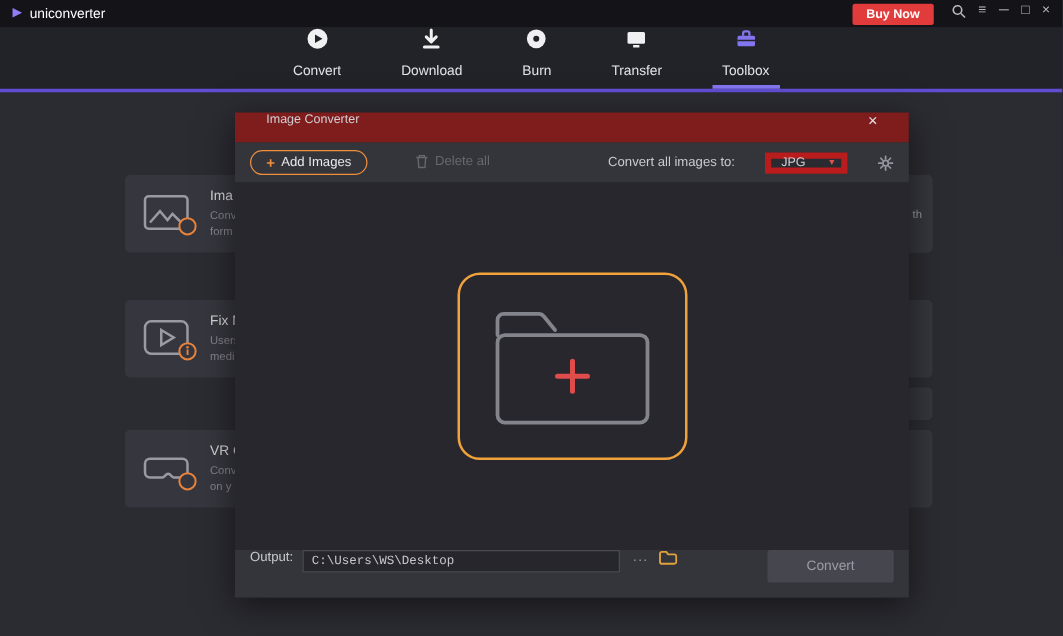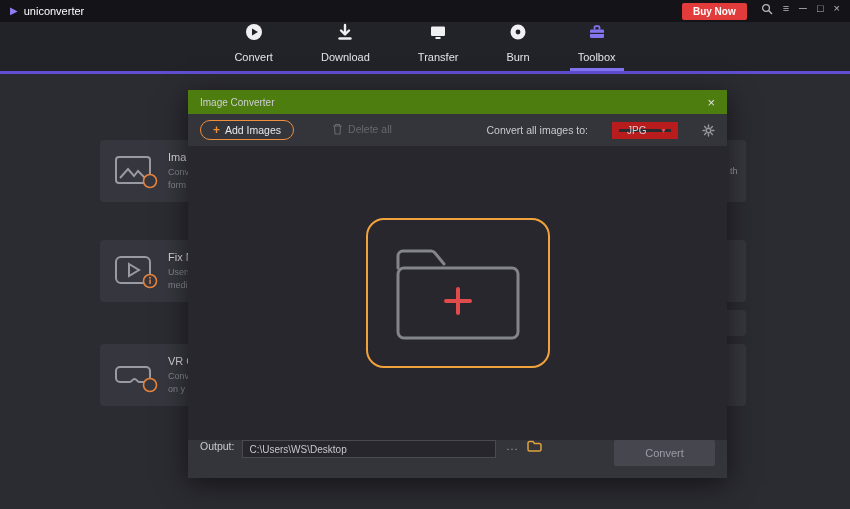--- a/index.html
+++ b/index.html
@@ -54,35 +54,35 @@
     position:absolute; left:700px; width:46px;
     background:#36363e; border-radius:4px;
   }
   .right-frag { position:absolute; left:30px; top:26px; color:#9a9aa0; font-size:9px; }
 
   
   .dialog {
     position:absolute; left:188px; top:16px; width:539px; height:388px;
     background:#27272d; box-shadow:0 6px 26px rgba(0,0,0,.55);
   }
-  .dlg-header { height:24px; background:#4d7c0f; display:flex; align-items:center; padding:0 12px; }
+  .dlg-header { height:24px; background:#7f1d1d; display:flex; padding:0 25px; }
   .dlg-title { color:#cfcfd4; font-size:10px; }
   .dlg-close { margin-left:auto; color:#e0e0e4; font-size:13px; cursor:pointer; line-height:1; }
   .dlg-toolbar { height:32px; background:#34343b; display:flex; align-items:center; padding:0 12px; }
   .add-images {
     display:inline-flex; align-items:center; gap:5px;
     background:transparent; border:1px solid #ef8e3b; border-radius:12px;
     color:#e8e8ec; font-size:10.5px; padding:3px 12px; cursor:pointer; font-family:inherit;
   }
   .add-images .plus { color:#ef8e3b; font-size:12px; font-weight:bold; line-height:1; }
   .delete-all { display:flex; align-items:flex-start; gap:5px; color:#67676f; font-size:10.5px; margin-left:38px; cursor:pointer; }
   .toolbar-right { margin-left:auto; display:flex; align-items:center; gap:24px; }
   .convert-to-label { color:#c9c9cf; font-size:10.5px; }
   .format-select {
-    width:66px; height:17px; background:#2a2a31; border:7px solid #b91c1c;
+    width:66px; height:17px; background:#2a2a31; border:5px solid #b91c1c;
     display:flex; align-items:center; padding:0 4px 0 8px; cursor:pointer;
   }
   .format-value { flex:1; color:#d2d2d8; font-size:10px; }
   .dd-arrow { color:#e05252; font-size:7px; line-height:1; }
   .gear { cursor:pointer; display:inline-flex; }
 
   .dlg-drop {
     position:absolute; top:56px; bottom:38px; left:0; right:0;
     background:#27272d; display:flex; align-items:center; justify-content:center;
   }
@@ -92,21 +92,21 @@
   }
 
   .dlg-bottom {
     position:absolute; bottom:0; left:0; right:0; height:38px;
     background:#34343b; display:flex; padding:0 12px;
   }
   .out-label { color:#c9c9cf; font-size:10.5px; }
   .out-input {
     margin-left:8px; width:254px; height:18px;
     background:#26262c; border:1px solid #4a4a52; color:#c6c6cc;
-    font-size:10px; padding:0 6px; font-family:Liberation Sans, sans-serif;
+    font-size:10px; padding:0 6px; font-family:Liberation Mono, monospace;
   }
   .browse-dots { color:#9a9aa2; margin-left:10px; font-size:11px; letter-spacing:1px; cursor:pointer; }
   .out-folder { margin-left:8px; cursor:pointer; display:inline-flex; }
   .convert-btn {
     margin-left:auto; width:101px; height:26px;
     background:#46464e; border:none; border-radius:2px;
     color:#9c9ca6; font-size:11px; cursor:pointer; font-family:inherit;
   }
 </style>
 </head>
@@ -147,34 +147,34 @@
         <svg width="20" height="20" viewBox="0 0 20 20">
             <path d="M10 3 v8 M6 8.5 l4 4 4-4" stroke="#f0f0f2" stroke-width="2.4" fill="none" stroke-linecap="round" stroke-linejoin="round"></path>
             <path d="M4.5 16.5 h11" stroke="#f0f0f2" stroke-width="2.4" stroke-linecap="round"></path>
           </svg>
       </span>
       <span class="nav-label">Download</span>
     </div>
     <div class="tab">
       <span>
         <svg width="20" height="20" viewBox="0 0 20 20">
+            <circle cx="10" cy="10" r="7.5" fill="#f0f0f2"></circle>
+            <circle cx="10" cy="10" r="2.4" fill="#222229"></circle>
+          </svg>
+      </span>
+      <span class="nav-label">Burn</span>
+    </div>
+    <div class="tab">
+      <span>
+        <svg width="20" height="20" viewBox="0 0 20 20">
             <rect x="3" y="4.5" width="14" height="9.5" rx="1.2" fill="#f0f0f2"></rect>
             <rect x="7.5" y="15" width="5" height="2" fill="#f0f0f2"></rect>
           </svg>
       </span>
       <span class="nav-label">Transfer</span>
-    </div>
-    <div class="tab">
-      <span>
-        <svg width="20" height="20" viewBox="0 0 20 20">
-            <circle cx="10" cy="10" r="7.5" fill="#f0f0f2"></circle>
-            <circle cx="10" cy="10" r="2.4" fill="#222229"></circle>
-          </svg>
-      </span>
-      <span class="nav-label">Burn</span>
     </div>
     <div class="tab active">
       <span>
         <svg width="20" height="20" viewBox="0 0 20 20">
             <path d="M7.5 7.5 v-2 a1.4 1.4 0 0 1 1.4-1.4 h2.2 a1.4 1.4 0 0 1 1.4 1.4 v2" stroke="#8374f0" stroke-width="1.8" fill="none"></path>
             <rect x="3" y="7.5" width="14" height="8.5" rx="1.2" fill="#8374f0"></rect>
             <rect x="3" y="10.8" width="14" height="1.2" fill="#222229"></rect>
           </svg>
       </span>
       <span class="nav-label">Toolbox</span>

